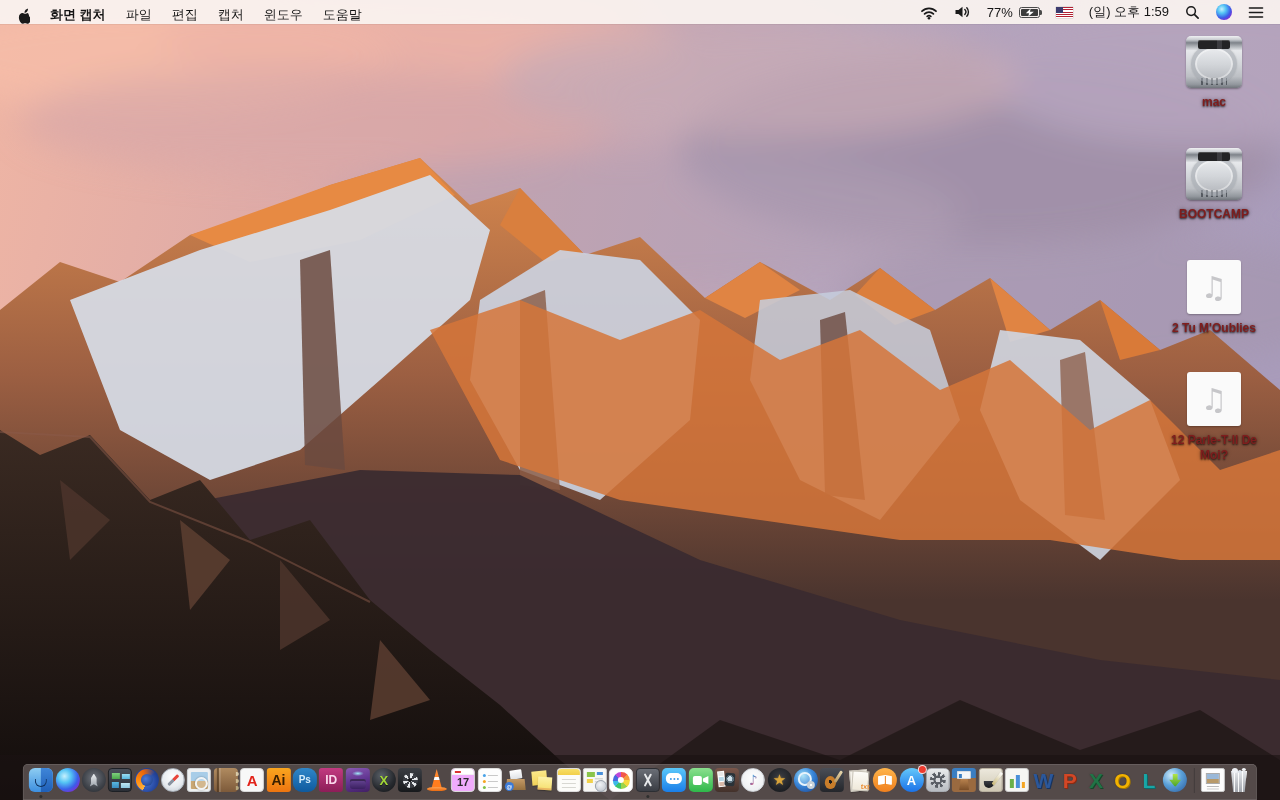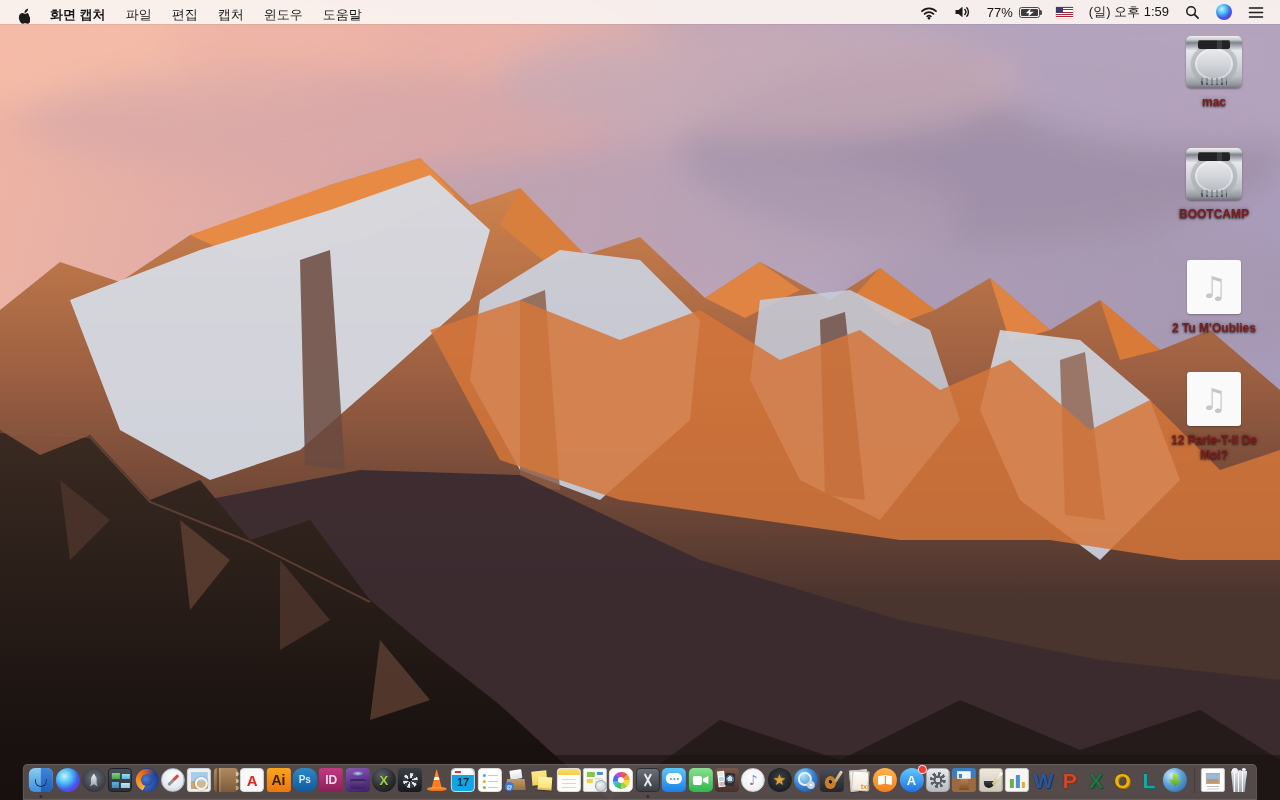--- a/index.html
+++ b/index.html
@@ -114,21 +114,21 @@
   .ic-fanapp::before{content:"";width:15px;height:15px;border-radius:50%;
     background:repeating-conic-gradient(#e4e7ea 0 26deg,#3a3d43 26deg 60deg)}
   .ic-fanapp::after{content:"";position:absolute;width:4px;height:4px;border-radius:50%;background:#17191c;
     left:50%;top:50%;transform:translate(-50%,-50%)}
   .ic-vlc{background:none}
   .ic-vlc::before{content:"";position:absolute;left:4px;right:4px;top:1px;bottom:4px;
     clip-path:polygon(50% 0,82% 100%,18% 100%);
     background:linear-gradient(180deg,#ff9240 0%,#ff8326 44%,#fff 44%,#fff 58%,#ff7d1e 58%)}
   .ic-vlc::after{content:"";position:absolute;left:2px;right:2px;bottom:1px;height:4px;border-radius:50%/60%;
     background:linear-gradient(180deg,#ffa04e,#e86a10)}
-  .ic-calendar{background:#0ea5e9;border-radius:4px;border:.5px solid #d8d8d8}
+  .ic-calendar{background:#f0abfc;border-radius:4px;border:.5px solid #d8d8d8}
   .ic-calendar::before{content:"";position:absolute;top:0;left:0;right:0;height:6px;border-radius:4px 4px 0 0;
     background:linear-gradient(#d33 0 0) no-repeat 3px 2px/6px 2px,#fff;box-shadow:inset 0 -0.5px 0 #e8e8e8}
   .ic-calendar .g{color:#2a2a2a;font-size:11px;font-weight:600;margin-top:5px}
   .ic-reminders{background:#fdfdfd;border-radius:4px;border:.5px solid #ddd}
   .ic-reminders::before{content:"";position:absolute;left:4px;top:5px;width:3px;height:3px;border-radius:50%;
     background:#4aa3e8;box-shadow:0 6px 0 #f5a623,0 12px 0 #7ec24a}
   .ic-reminders::after{content:"";position:absolute;left:9.5px;top:6px;width:10px;height:1.2px;background:#c9c9c9;
     box-shadow:0 6px 0 #c9c9c9,0 12px 0 #c9c9c9}
   .ic-unarchiver{background:none}
   .ic-unarchiver::after{content:"";position:absolute;left:2px;right:2px;bottom:2px;height:11px;

